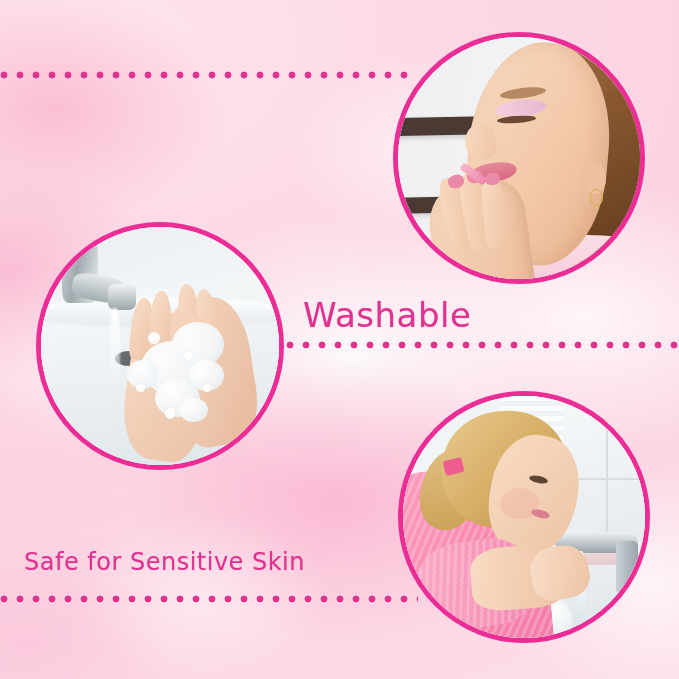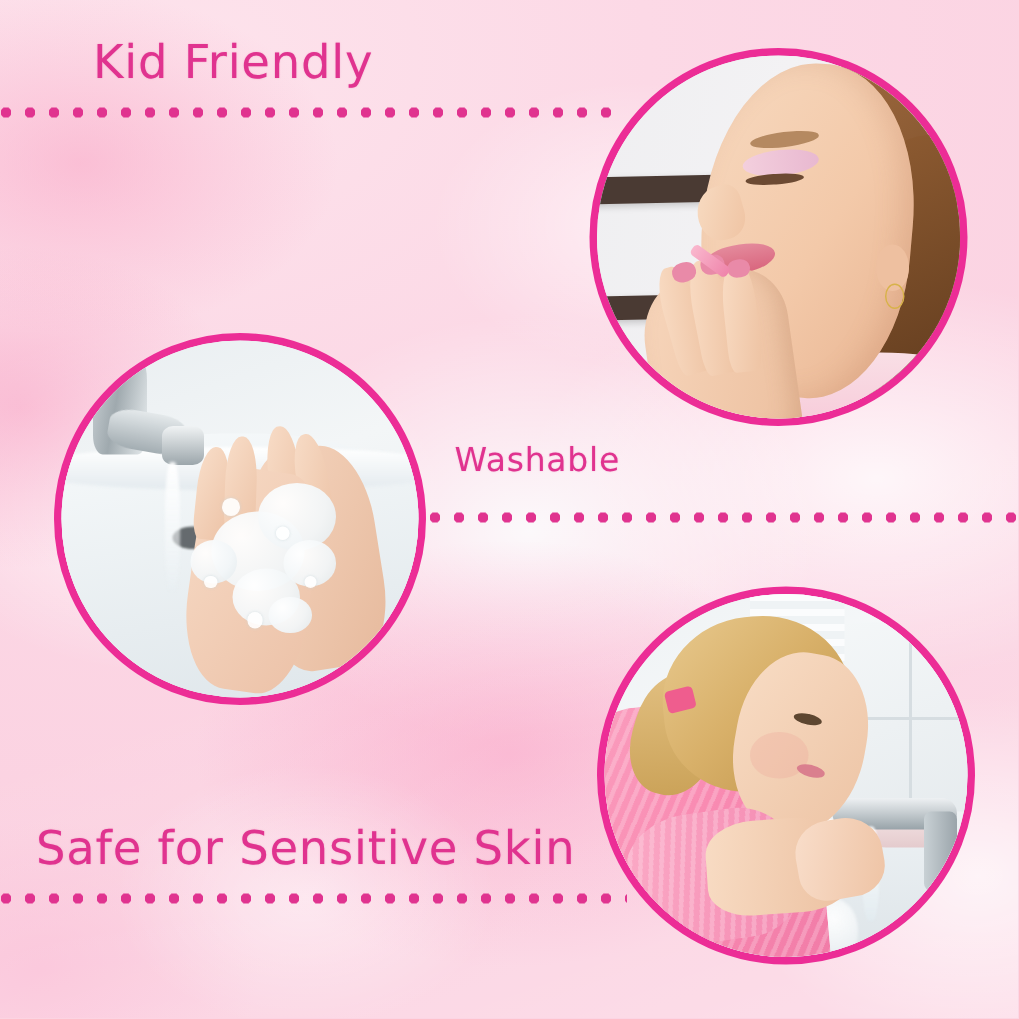--- a/index.html
+++ b/index.html
@@ -43,22 +43,22 @@
   .heading{
     position:absolute;
     color:#e0338f;
     font-family:"DejaVu Sans", sans-serif;
     font-weight:400;
     letter-spacing:.5px;
     white-space:nowrap;
     text-shadow:0 0 1px rgba(224,51,143,.35);
   }
   #h-kid{ left:62px;  top:24px;  font-size:31px; }
-  #h-wash{left:303px; top:295px; font-size:22px; }
-  #h-safe{left:24px;  top:548px; font-size:31px; }
+  #h-wash{left:303px; top:295px; font-size:34px; }
+  #h-safe{left:24px;  top:548px; font-size:24px; }
 
   
   #bullets{
     position:absolute;left:0;top:92px;width:320px;
     text-align:center;color:#e0338f;
     font-family:"DejaVu Sans", sans-serif;
     font-size:21px;line-height:27px;
   }
   #bullets .bullet-row{white-space:nowrap;}
   #bullets .dot-mark{
@@ -255,21 +255,20 @@
 </head>
 <body>
 
 <div id="stage">
 
   <div class="bg base"></div>
   <div class="bg l1"></div>
   <div class="bg l2"></div>
   <div class="bg l3"></div>
 
-  <div class="heading" id="h-kid">Kid Friendly</div>
 
   <div class="dotrule" id="rule-top"></div>
 
 
   <div class="heading" id="h-wash">Washable</div>
 
   <div class="dotrule" id="rule-mid"></div>
 
   <div class="heading" id="h-safe">Safe for Sensitive Skin</div>
 

